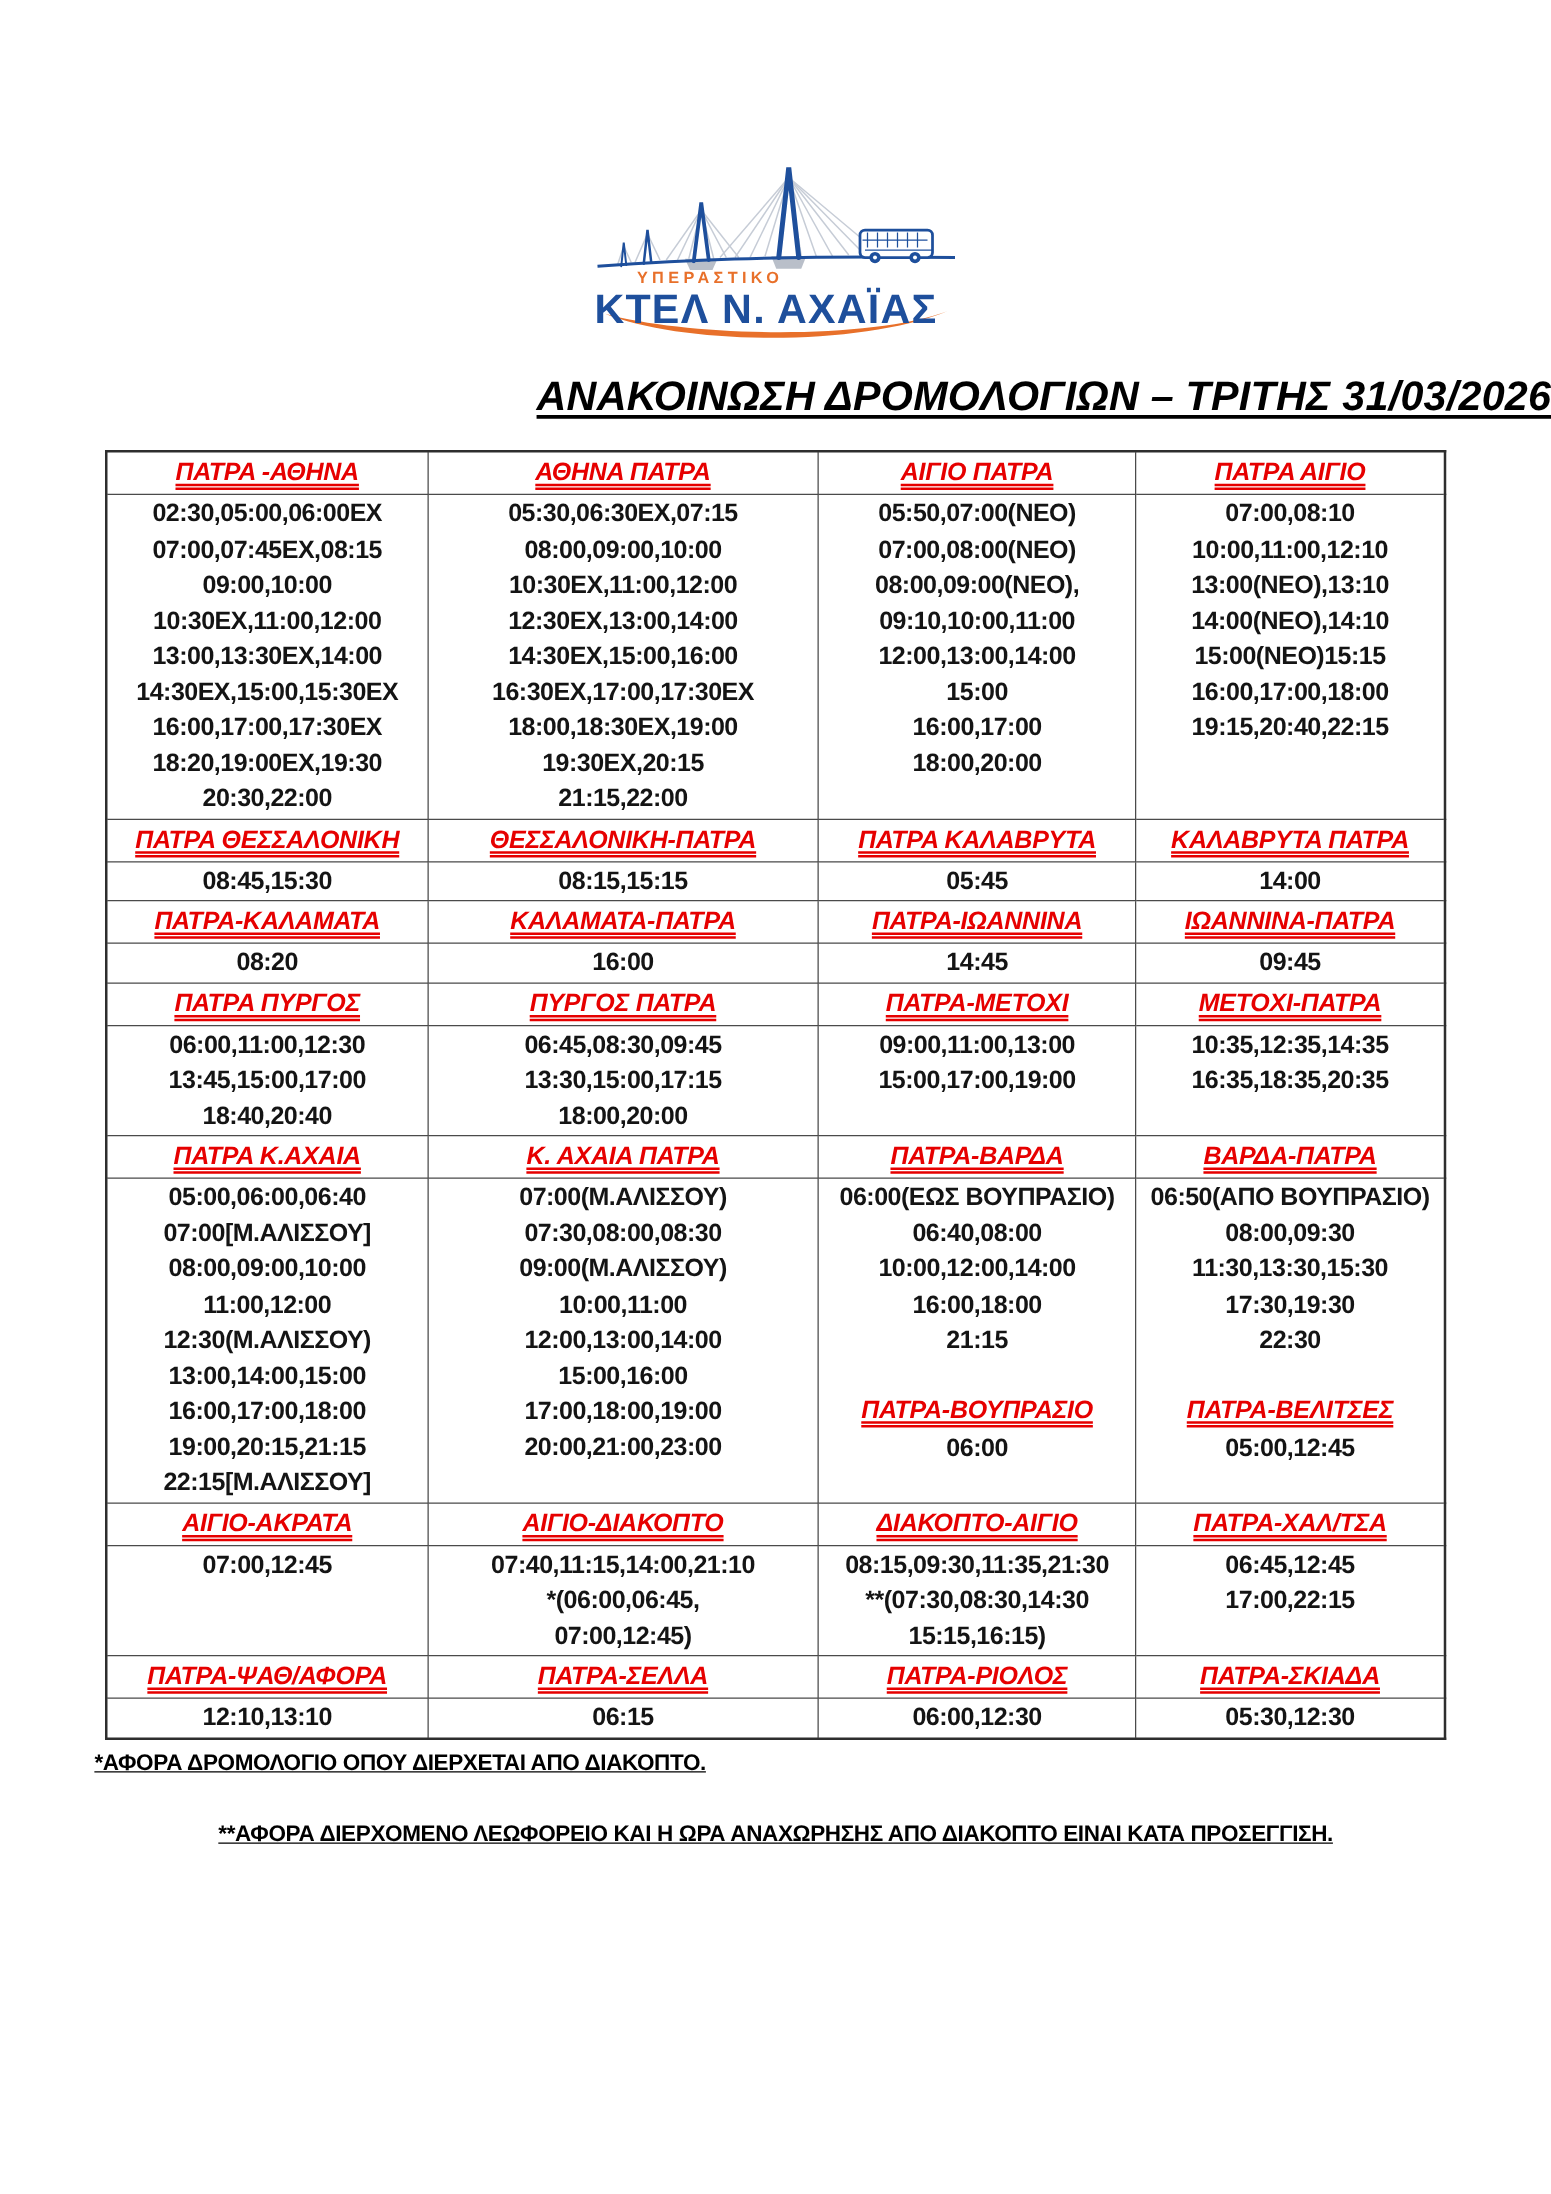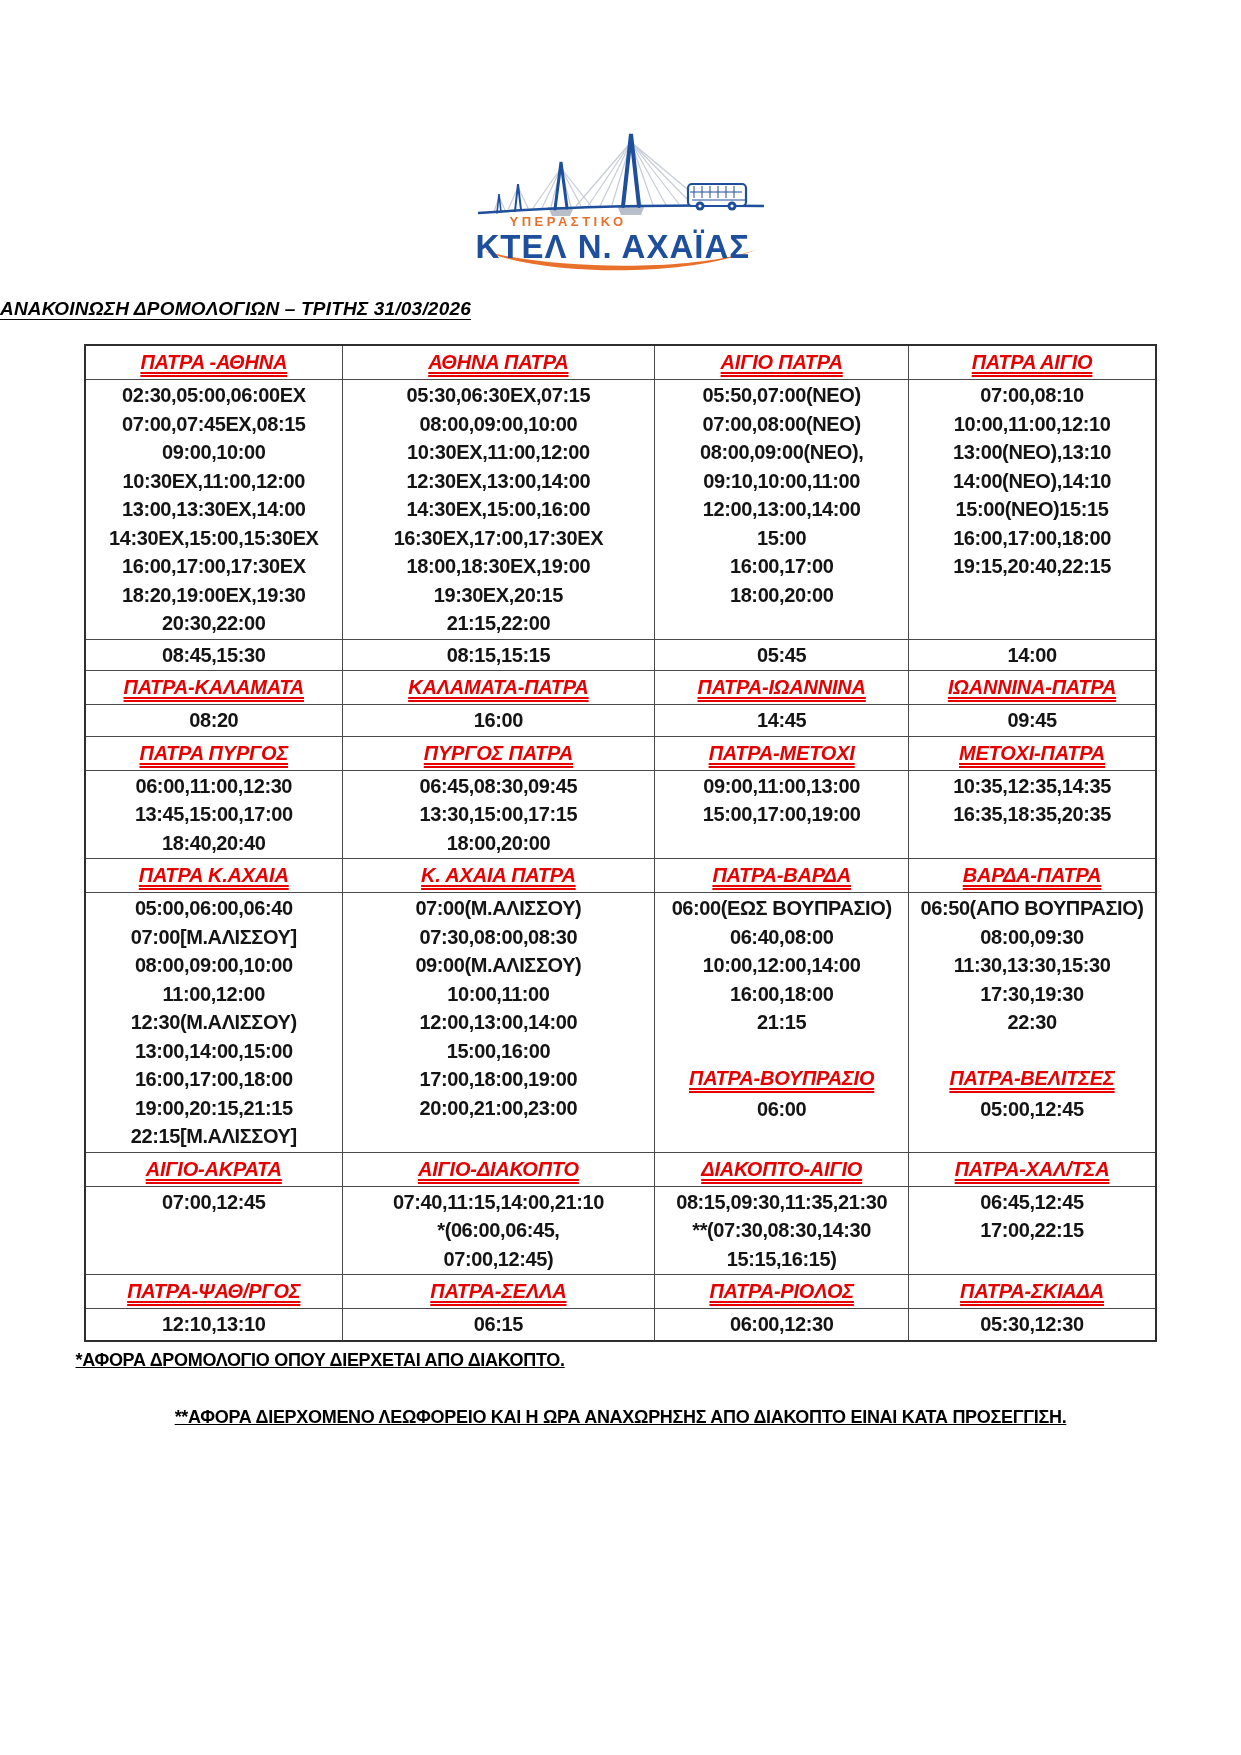--- a/index.html
+++ b/index.html
@@ -28,22 +28,22 @@
   .logo-name {
     position:absolute; top:102px; left:0; width:100%;
     text-align:left; z-index:2;
     color:#1e4f9c; font-size:33px; font-weight:bold; letter-spacing:1px;
     white-space:nowrap;
   }
 
   
   .title {
     margin-top:14px;
-    text-align:left;
-    font-size:19px; font-weight:bold; font-style:italic;
+    text-align:right;
+    font-size:33px; font-weight:bold; font-style:italic;
     color:#000000;
     text-decoration:underline;
     text-underline-offset:4px;
     letter-spacing:0.2px;
   }
 
   
   table.schedule {
     width:1073px;
     margin:24px auto 0 auto;
@@ -215,20 +215,26 @@
           <td>
             <div class="time-line">07:00,08:10</div>
             <div class="time-line">10:00,11:00,12:10</div>
             <div class="time-line">13:00(ΝΕΟ),13:10</div>
             <div class="time-line">14:00(ΝΕΟ),14:10</div>
             <div class="time-line">15:00(ΝΕΟ)15:15</div>
             <div class="time-line">16:00,17:00,18:00</div>
             <div class="time-line">19:15,20:40,22:15</div>
           </td>
         </tr>
+        <tr class="header-row">
+          <td><span class="route-name">ΠΑΤΡΑ ΘΕΣΣΑΛΟΝΙΚΗ</span></td>
+          <td><span class="route-name">ΘΕΣΣΑΛΟΝΙΚΗ-ΠΑΤΡΑ</span></td>
+          <td><span class="route-name">ΠΑΤΡΑ ΚΑΛΑΒΡΥΤΑ</span></td>
+          <td><span class="route-name">ΚΑΛΑΒΡΥΤΑ ΠΑΤΡΑ</span></td>
+        </tr>
         <tr class="times-row">
           <td>
             <div class="time-line">08:45,15:30</div>
           </td>
           <td>
             <div class="time-line">08:15,15:15</div>
           </td>
           <td>
             <div class="time-line">05:45</div>
           </td>
@@ -350,21 +356,21 @@
             <div class="time-line">08:15,09:30,11:35,21:30</div>
             <div class="time-line">**(07:30,08:30,14:30</div>
             <div class="time-line">15:15,16:15)</div>
           </td>
           <td>
             <div class="time-line">06:45,12:45</div>
             <div class="time-line">17:00,22:15</div>
           </td>
         </tr>
         <tr class="header-row">
-          <td><span class="route-name">ΠΑΤΡΑ-ΨΑΘ/ΡΓΟΣ</span></td>
+          <td><span class="route-name">ΠΑΤΡΑ-ΨΑΘ/ΑΦΟΡΑ</span></td>
           <td><span class="route-name">ΠΑΤΡΑ-ΣΕΛΛΑ</span></td>
           <td><span class="route-name">ΠΑΤΡΑ-ΡΙΟΛΟΣ</span></td>
           <td><span class="route-name">ΠΑΤΡΑ-ΣΚΙΑΔΑ</span></td>
         </tr>
         <tr class="times-row">
           <td>
             <div class="time-line">12:10,13:10</div>
           </td>
           <td>
             <div class="time-line">06:15</div>

